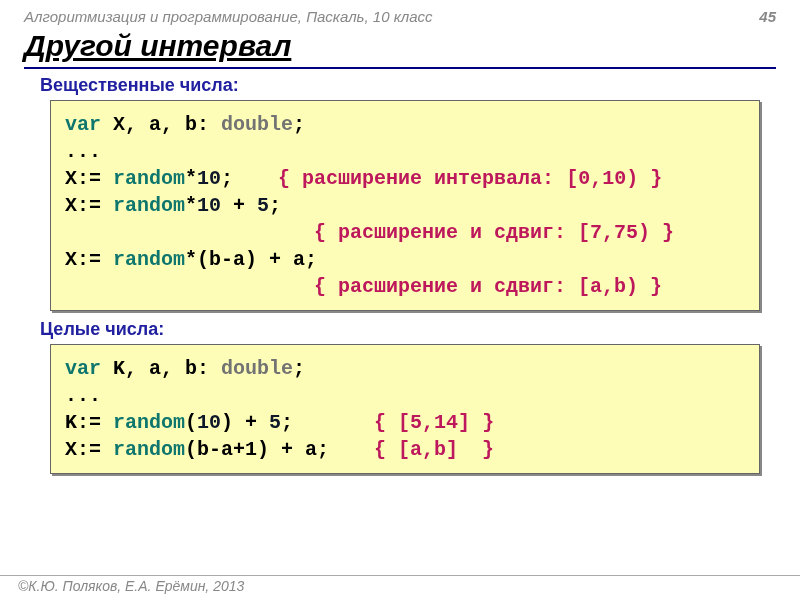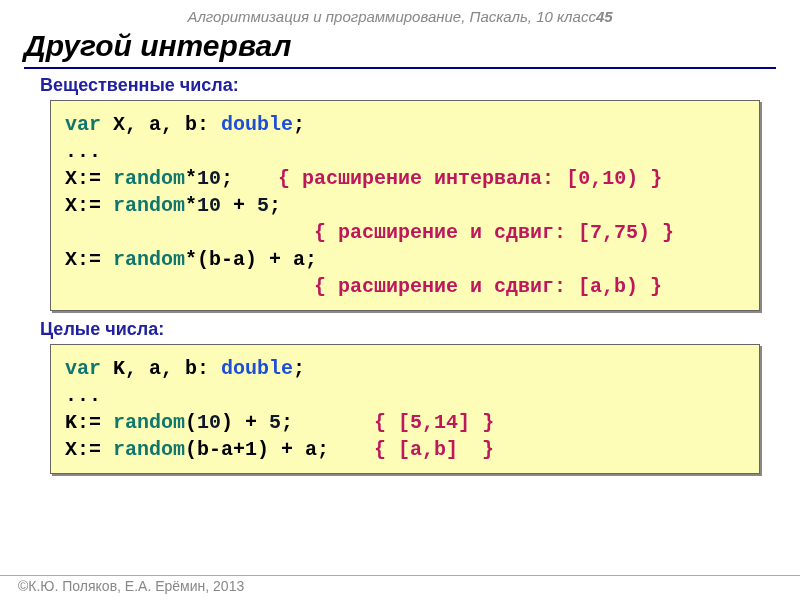--- a/index.html
+++ b/index.html
@@ -8,33 +8,34 @@
     width: 800px;
     height: 600px;
     background: #fff;
     font-family: Arial, sans-serif;
     position: relative;
     box-sizing: border-box;
     overflow: hidden;
   }
   .header {
     display: flex;
-    justify-content: center;
+    justify-content: space-between;
     padding: 8px 24px 2px 24px;
     color: #888;
     font-style: italic;
     font-size: 15px;
   }
   .header .pagenum {
     font-weight: bold;
   }
   .title {
     font-size: 30px;
     font-weight: bold;
     font-style: italic;
+    text-decoration: underline;
     margin: 2px 24px 6px 24px;
     border-bottom: 2.5px solid #000080;
     padding-bottom: 4px;
   }
   .subtitle {
     font-size: 18px;
     font-weight: bold;
     color: #2020a0;
     margin: 6px 0 4px 40px;
   }
@@ -44,31 +45,32 @@
     border: 1px solid #666;
     box-shadow: 2px 2px 0 #888;
     padding: 10px 14px;
     font-family: "Courier New", monospace;
     font-size: 20px;
     font-weight: bold;
     line-height: 1.35;
     white-space: pre;
   }
   .kw { color: #0f766e; }
-  .ty { color: #1d4ed8; }
+  .ty { color: #737373; }
   .num { color: #0f172a; }
   .cm { color: #be185d; margin-left: 33px; }
   .footer {
     position: absolute;
     bottom: 6px;
     left: 0;
     right: 0;
     display: flex;
     padding: 0 18px;
     color: #888;
+    font-style: italic;
     font-size: 14px;
     border-top: 1px solid #aaa;
     padding-top: 2px;
   }
 </style>
 </head>
 <body>
 
 <div class="header">
   <span>Алгоритмизация и программирование, Паскаль, 10 класс</span>

